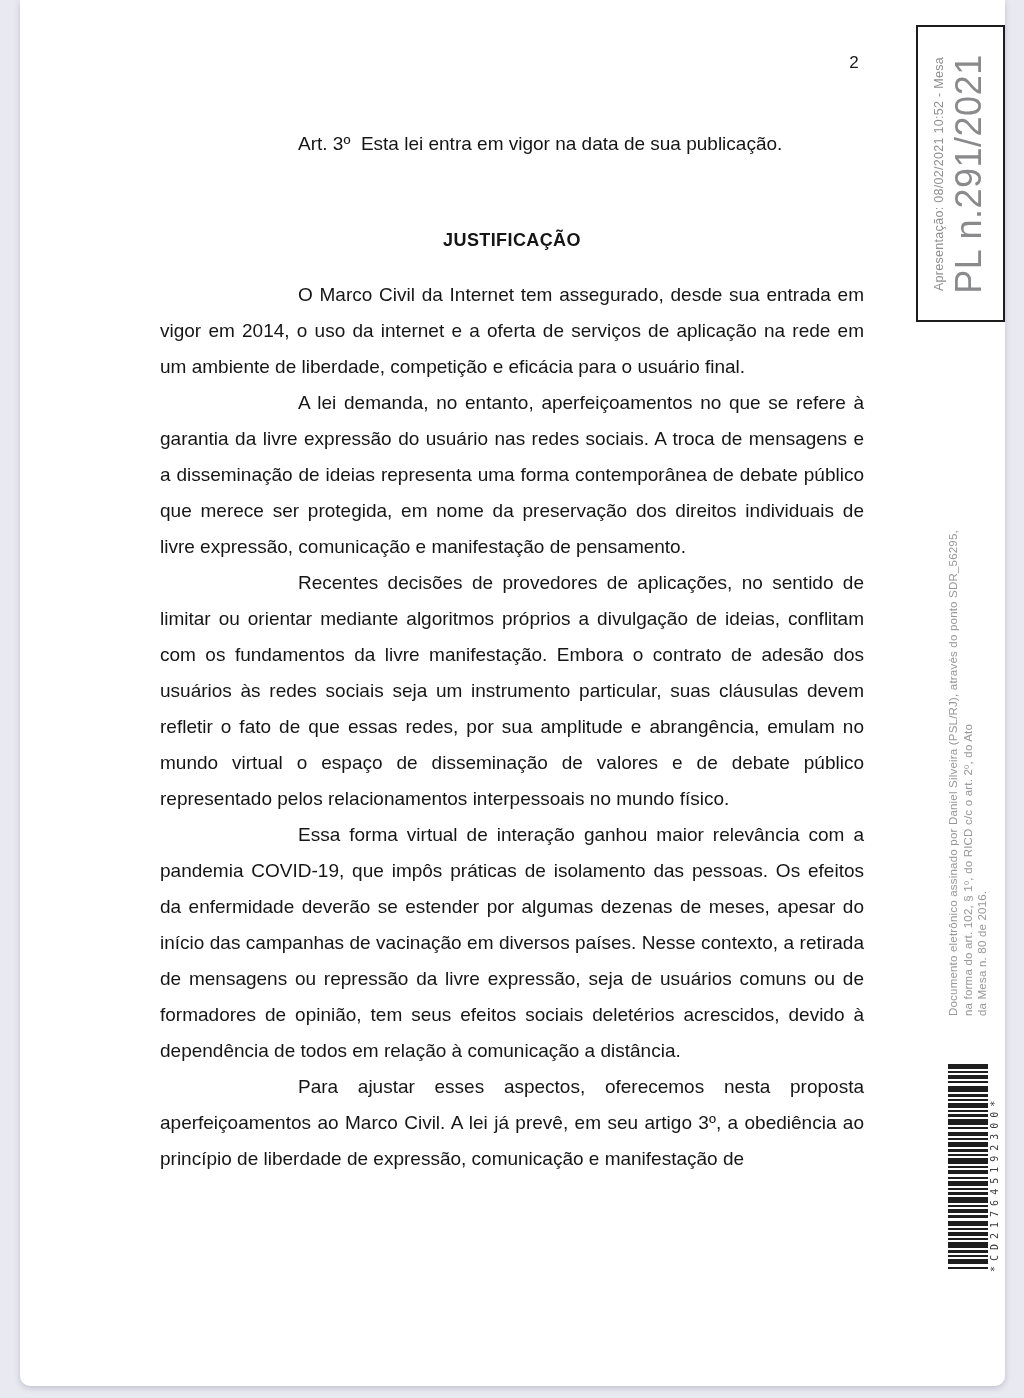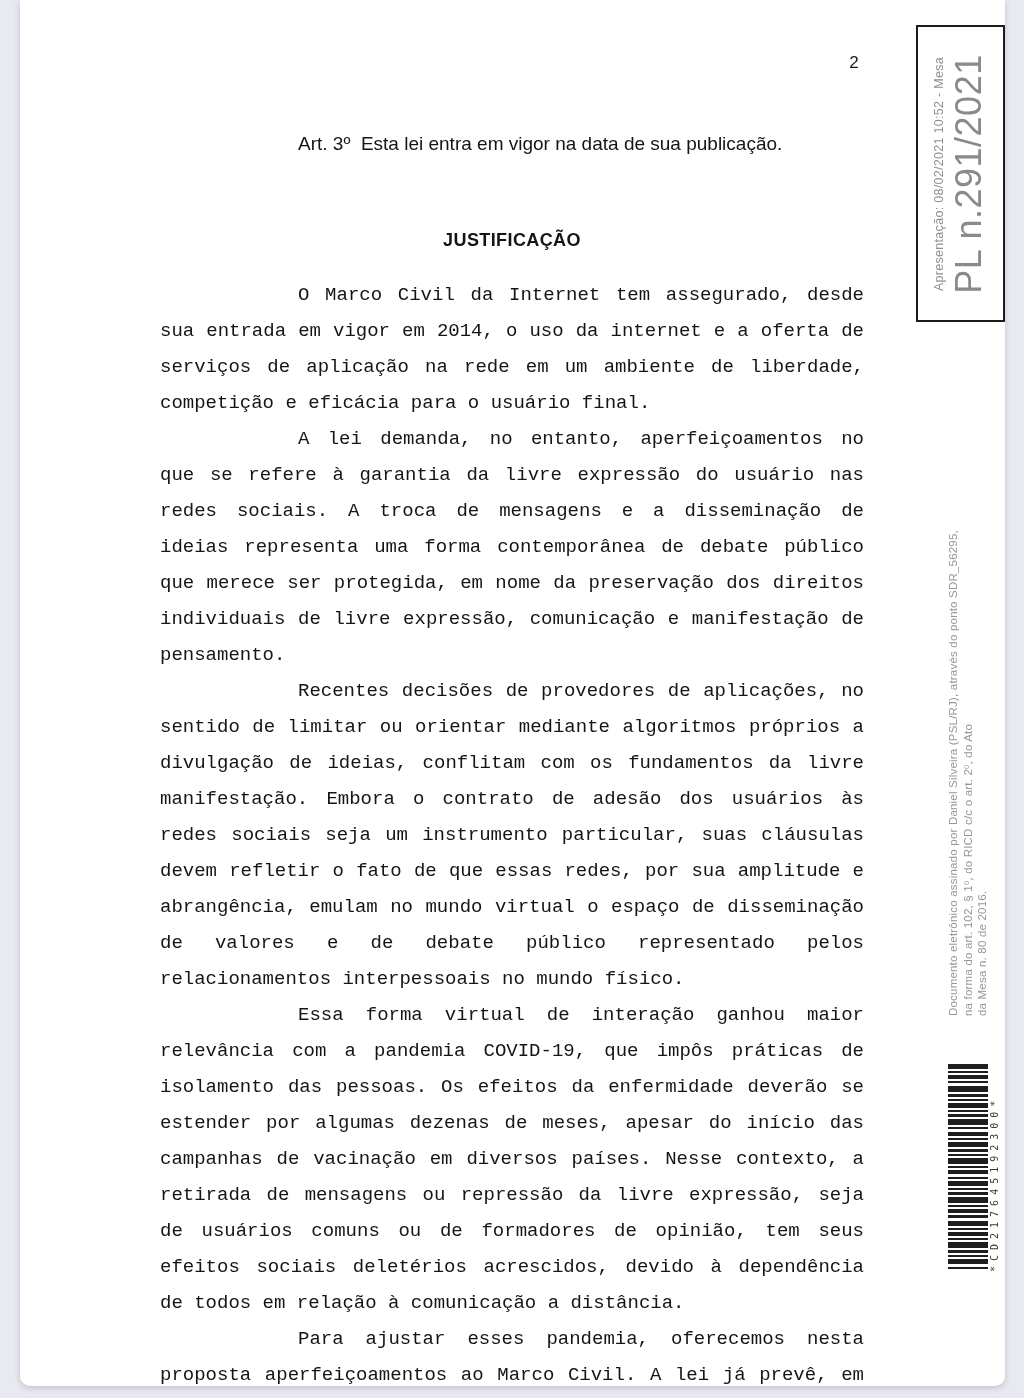--- a/index.html
+++ b/index.html
@@ -43,21 +43,20 @@
     margin-top:60px;
     text-align:center;
     font-weight:bold;
     font-size:18px;
     letter-spacing:0.4px;
   }
   .paragraphs { margin-top:19px; }
   .paragraphs p {
     text-align:justify;
     text-indent:138px;
-    font-family:Liberation Mono, monospace;
   }
   
   .pl-box {
     position:absolute;
     left:896px; top:25px;
     width:89px; height:297px;
     border:2px solid #1c1c1c;
     background:#fff;
   }
   .pl-box-inner {
@@ -127,21 +126,21 @@
   <div class="page-number">2</div>
 
   <div class="doc-body">
     <p class="article-line">Art. 3º  Esta lei entra em vigor na data de sua publicação.</p>
     <h2 class="section-heading">JUSTIFICAÇÃO</h2>
     <div class="paragraphs">
       <p>O Marco Civil da Internet tem assegurado, desde sua entrada em vigor em 2014, o uso da internet e a oferta de serviços de aplicação na rede em um ambiente de liberdade, competição e eficácia para o usuário final.</p>
       <p>A lei demanda, no entanto, aperfeiçoamentos no que se refere à garantia da livre expressão do usuário nas redes sociais. A troca de mensagens e a disseminação de ideias representa uma forma contemporânea de debate público que merece ser protegida, em nome da preservação dos direitos individuais de livre expressão, comunicação e manifestação de pensamento.</p>
       <p>Recentes decisões de provedores de aplicações, no sentido de limitar ou orientar mediante algoritmos próprios a divulgação de ideias, conflitam com os fundamentos da livre manifestação. Embora o contrato de adesão dos usuários às redes sociais seja um instrumento particular, suas cláusulas devem refletir o fato de que essas redes, por sua amplitude e abrangência, emulam no mundo virtual o espaço de disseminação de valores e de debate público representado pelos relacionamentos interpessoais no mundo físico.</p>
       <p>Essa forma virtual de interação ganhou maior relevância com a pandemia COVID-19, que impôs práticas de isolamento das pessoas. Os efeitos da enfermidade deverão se estender por algumas dezenas de meses, apesar do início das campanhas de vacinação em diversos países. Nesse contexto, a retirada de mensagens ou repressão da livre expressão, seja de usuários comuns ou de formadores de opinião, tem seus efeitos sociais deletérios acrescidos, devido à dependência de todos em relação à comunicação a distância.</p>
-      <p>Para ajustar esses pandemia, oferecemos nesta proposta aperfeiçoamentos ao Marco Civil. A lei já prevê, em seu artigo 3º, a obediência ao princípio de liberdade de expressão, comunicação e manifestação de</p>
+      <p>Para ajustar esses aspectos, oferecemos nesta proposta aperfeiçoamentos ao Marco Civil. A lei já prevê, em seu artigo 3º, a obediência ao princípio de liberdade de expressão, comunicação e manifestação de</p>
     </div>
   </div>
 
   <div class="pl-box">
     <div class="pl-box-inner">
       <div class="presentation">Apresentação: 08/02/2021 10:52 - Mesa</div>
       <div class="bill-number">PL n.291/2021</div>
     </div>
   </div>
 

